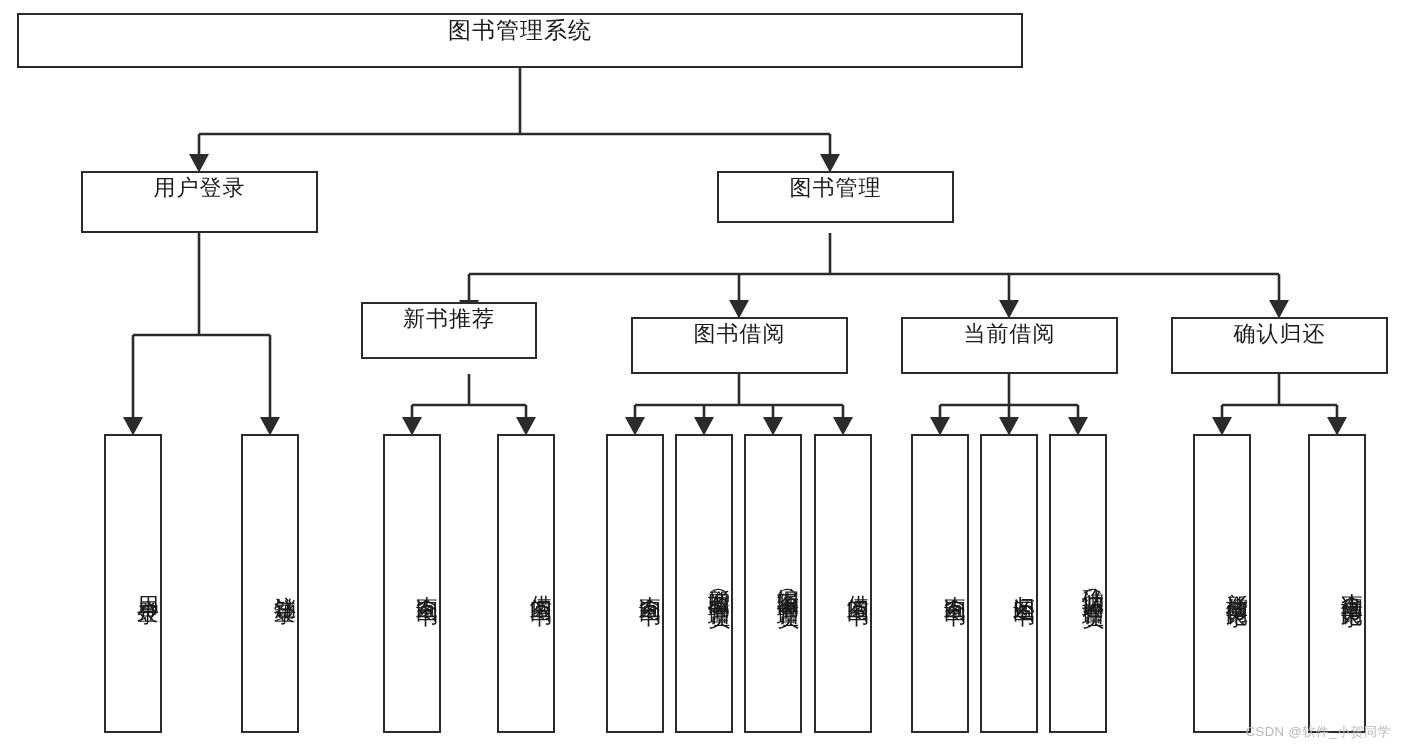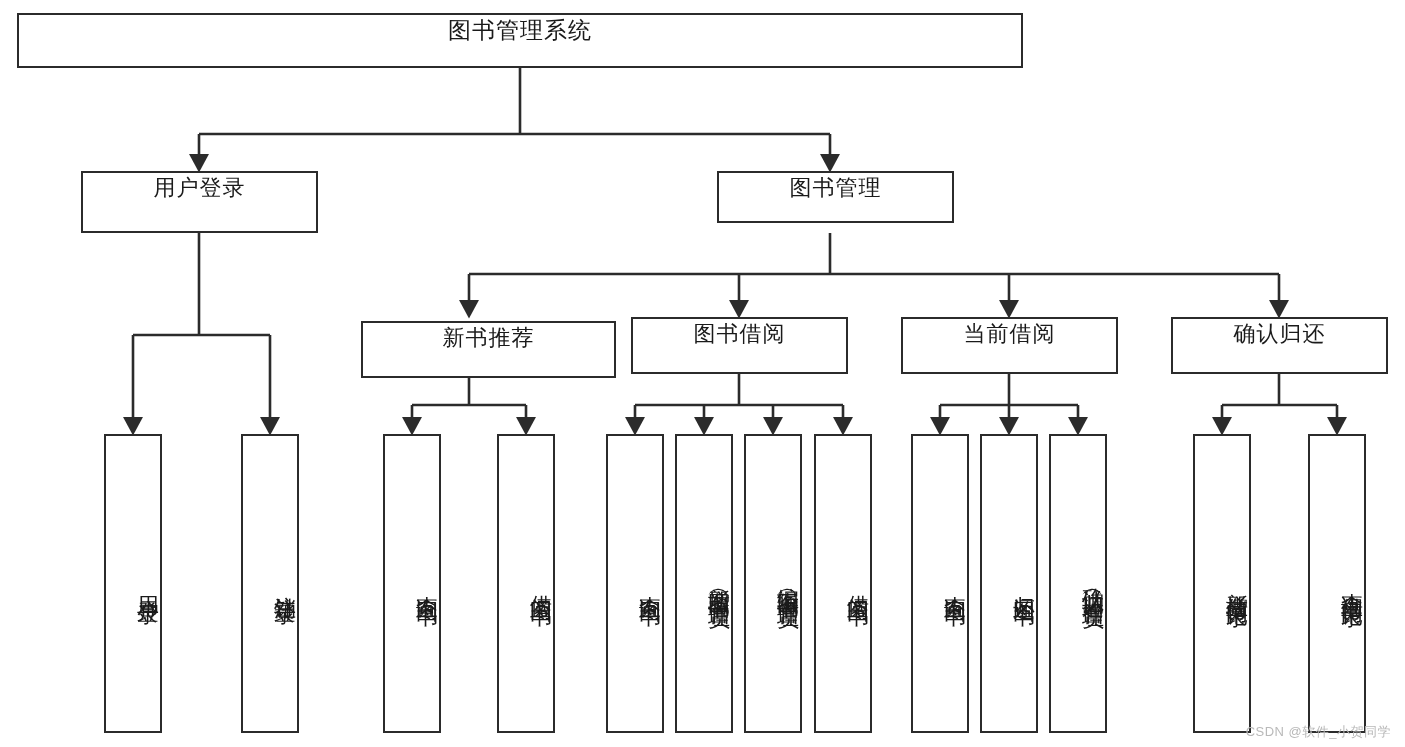--- a/index.html
+++ b/index.html
@@ -129,21 +129,21 @@
     <span class="lbl">图书管理系统</span>
   </div>
 
   <div class="node horiz" style="left:81px; top:171px; width:237px; height:62px;">
     <span class="lbl">用户登录</span>
   </div>
   <div class="node horiz" style="left:711px; top:171px; width:237px; height:52px;margin-left:6px;">
     <span class="lbl">图书管理</span>
   </div>
 
-  <div class="node horiz" style="left:361px; top:321px; width:255px; height:57px;">
+  <div class="node horiz" style="left:361px; top:302px; width:176px; height:57px;">
     <span class="lbl">新书推荐</span>
   </div>
   <div class="node horiz" style="left:901px; top:317px; width:217px; height:57px;">
     <span class="lbl">当前借阅</span>
   </div>
   <div class="node horiz" style="left:631px; top:317px; width:217px; height:57px;">
     <span class="lbl">图书借阅</span>
   </div>
   <div class="node horiz" style="left:1171px; top:317px; width:217px; height:57px;">
     <span class="lbl">确认归还</span>

